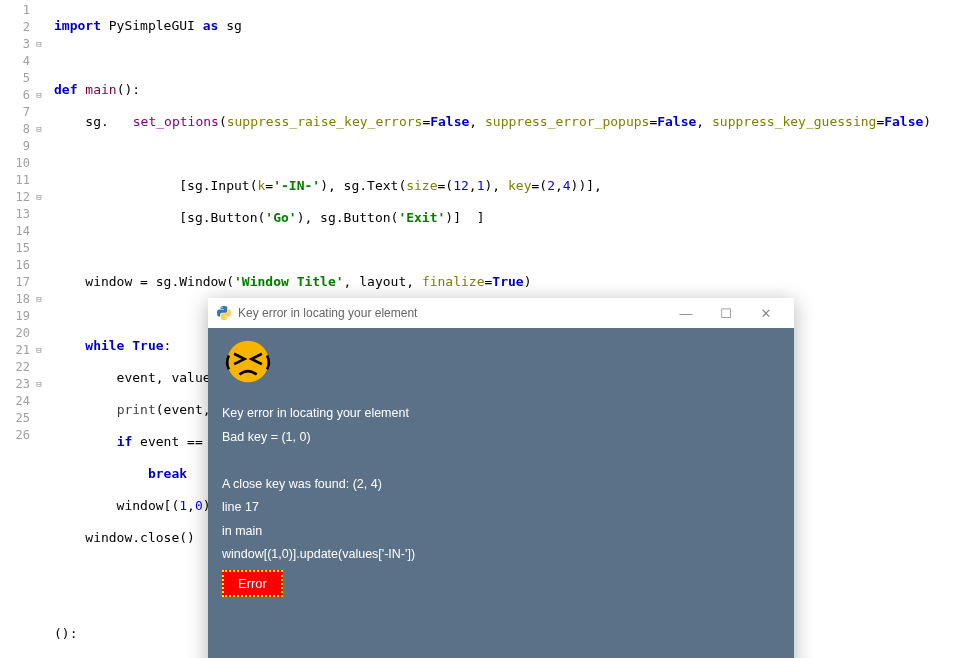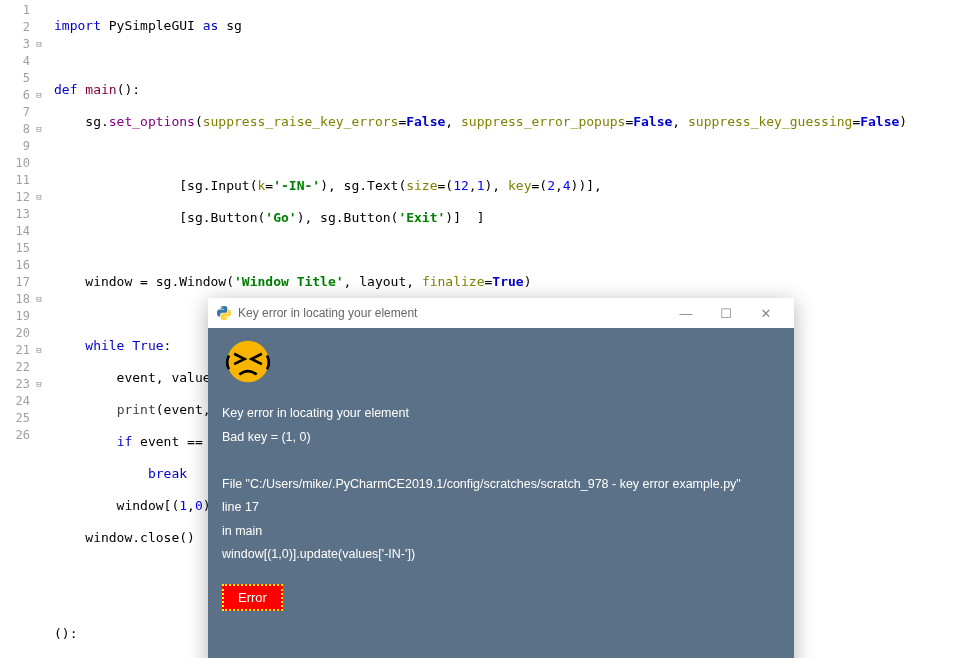--- a/index.html
+++ b/index.html
@@ -49,23 +49,23 @@
   .code {
     flex: 1;
     padding-top: 2px;
     padding-left: 6px;
     white-space: pre;
   }
   .code-line {
     height: 17px;
     line-height: 17px;
   }
-  .kw { color: #0000cc; font-weight: normal; }
+  .kw { color: #0000cc; font-weight: bold; }
   .fn { color: #7a003c; }
-  .attr { color: #800080; }
+  .attr { color: #800080; margin-left: 24px; }
   .param { color: #808000; }
   .str { color: #008000; font-weight: bold; }
   .num { color: #0000ff; }
   .bool { color: #0000cc; font-weight: bold; }
   .cmt { color: #808080; font-style: italic; background: #e3f9d3; }
   .purple2 { color: #404040; }
 
   .dialog {
     position: absolute;
     left: 208px;
@@ -106,21 +106,21 @@
     height: 48px;
     margin-bottom: 10px;
   }
   .dialog-body p { margin: 6px 0; line-height: 1.4; }
   .err-btn {
     background: #ff0000;
     color: #fff;
     border: 2px dotted #ffff00;
     padding: 4px 14px;
     font-size: 13px;
-    margin-top: 14px;
+    margin-top: 0;
     cursor: pointer;
   }
 </style>
 </head>
 <body>
 
 <div class="editor">
   <div class="gutter">
     <div class="gutter-line">
         <span>1</span>
@@ -272,19 +272,19 @@
       <circle cx="30" cy="27" r="24" fill="#f7b500"></circle>
       <path d="M8 20 Q 4 28 8 36" stroke="#000" stroke-width="3" fill="none"></path>
       <path d="M52 20 Q 56 28 52 36" stroke="#000" stroke-width="3" fill="none"></path>
       <path d="M14 18 L26 24 L14 30" stroke="#000" stroke-width="3" fill="none"></path>
       <path d="M46 18 L34 24 L46 30" stroke="#000" stroke-width="3" fill="none"></path>
       <path d="M20 42 Q 30 34 40 42" stroke="#000" stroke-width="3" fill="none"></path>
     </svg>
     <p>Key error in locating your element</p>
     <p>Bad key = (1, 0)</p>
     <p>&nbsp;</p>
-    <p>  File "C:/Users/mike/.PyCharmCE2019.1/config/scratches/scratch_978 - key error example.py"</p>
+    <p>A close key was found: (2, 4)</p>
     <p style="margin-top:0">line 17</p>
     <p style="margin-top:0">in main</p>
     <p style="margin-top:0">    window[(1,0)].update(values['-IN-'])</p>
     <button class="err-btn">Error</button>
   </div>
 </div>
 
 </body></html>

